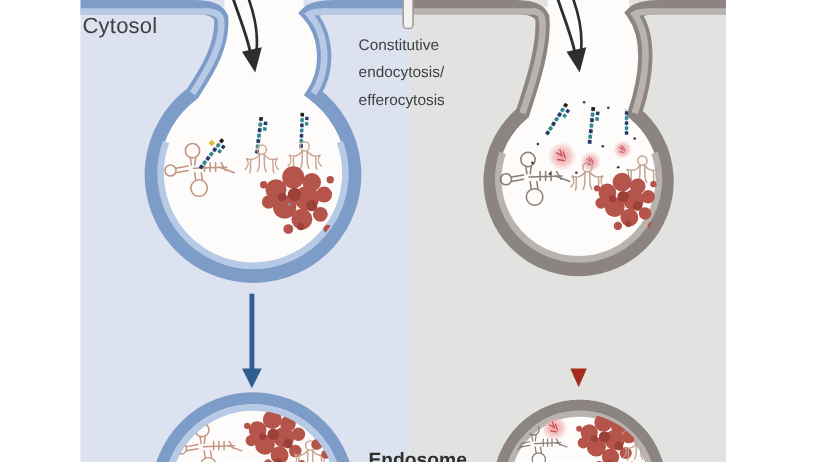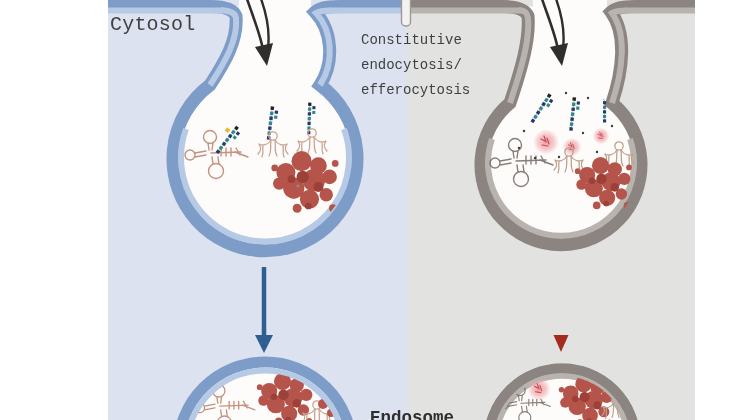--- a/index.html
+++ b/index.html
@@ -1,19 +1,18 @@
 <!DOCTYPE html>
 <html><head>
 <meta charset="utf-8">
 <style>
   html,body{margin:0;padding:0;background:#ffffff;}
   .stage{
     position:relative;width:660px;height:420px;overflow:hidden;background:#ffffff;
-    font-family:Liberation Mono, monospace;
-    margin-left:35px;
+    font-family:Liberation Sans, sans-serif;
   }
   .stage svg{position:absolute;left:0;top:0;}
   .lbl{position:absolute;color:#3f3f3f;}
   .lbl-cytosol{left:75px;top:13px;font-size:20px;letter-spacing:.2px;}
   .lbl-process{left:326px;top:28px;font-size:14px;line-height:25px;white-space:pre-line;}
   .lbl-endosome{left:335px;top:408px;font-size:17.5px;font-weight:700;color:#2e2e2e;}
 </style>
 </head>
 <body>
 

